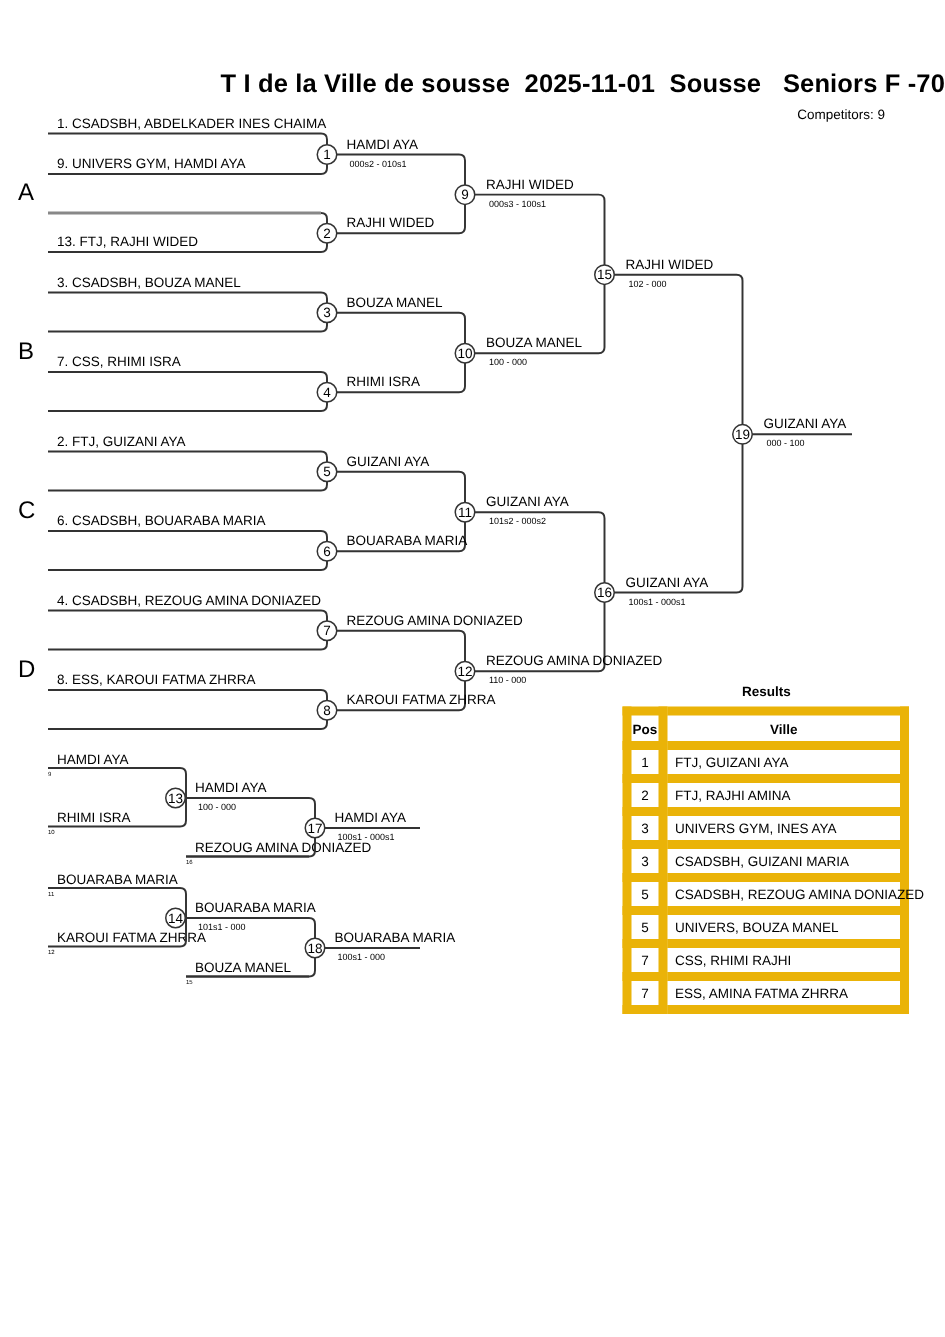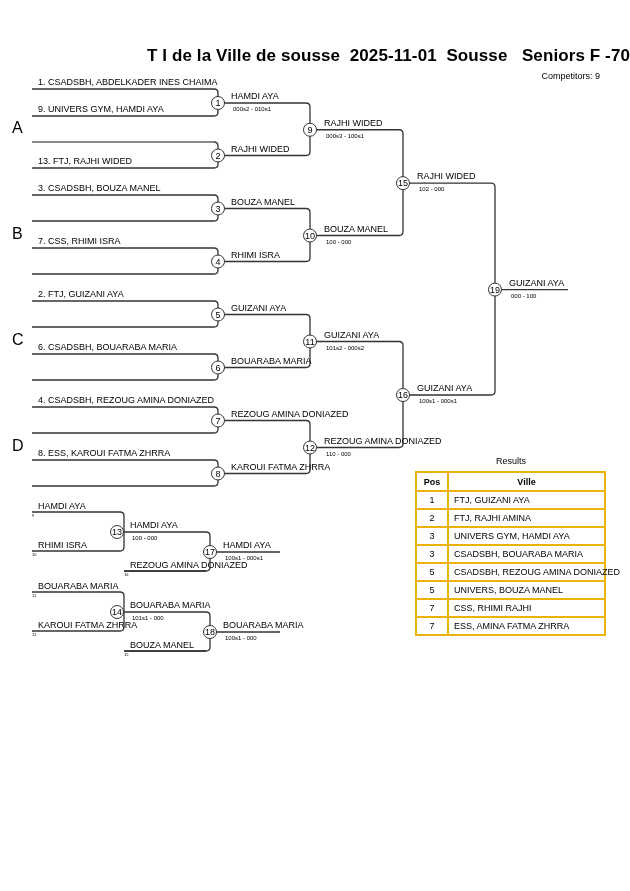--- a/index.html
+++ b/index.html
@@ -1,35 +1,35 @@
 <!DOCTYPE html>
 <html><head>
 <meta charset="utf-8">
 <style>
   html, body { margin: 0; padding: 0; background: #ffffff; }
   body { width: 630px; height: 891px; position: relative; overflow: hidden;
          font-family: "Liberation Sans", sans-serif; color: #000; }
   #title { position: absolute; left: 0; top: 46px; width: 630px; text-align: right;
            font-size: 17px; font-weight: bold; white-space: pre; letter-spacing: 0.1px; }
-  #competitors { position: absolute; right: 30px; top: 71px; font-size: 9px; }
+  #competitors { position: absolute; right: 40px; top: 71px; font-size: 9px; }
   #bracket { position: absolute; left: 0; top: 0; }
   #bracket text { font-family: "Liberation Sans", sans-serif; }
   .lbl { font-size: 9px; fill: #000; }
   .score { font-size: 6px; fill: #000; }
   .tiny { font-size: 4px; fill: #000; }
   .pool { font-size: 16px; fill: #000; }
   .mnum { font-size: 9px; fill: #000; }
   .ln { stroke: #333; stroke-width: 1.3; fill: none; }
   .ln-gray { stroke: #888; stroke-width: 2; fill: none; }
   .circ { stroke: #333; stroke-width: 1; fill: #fff; }
   #results-title { position: absolute; left: 416px; top: 456px; width: 190px;
-                   text-align: center; font-size: 9px; font-weight: normal; }
+                   text-align: center; font-size: 9px; font-weight: bold; }
   #results { position: absolute; left: 415px; top: 471px; width: 191px;
              border-collapse: collapse; font-size: 9px; border: 2px solid #000; }
-  #results th, #results td { border: 2px solid #eab308; height: 16px; padding: 0; }
+  #results th, #results td { border: 6px solid #eab308; height: 16px; padding: 0; }
   #results th { font-weight: bold; height: 17px; }
   #results th.pos { width: 32px; text-align: center; }
   #results td.pos { text-align: center; }
   #results td.name { padding-left: 5px; white-space: nowrap; overflow: visible; max-width: 150px; }
 </style>
 </head>
 <body>
 
 <div id="title">T I de la Ville de sousse  2025-11-01  Sousse   Seniors F -70</div>
 <div id="competitors">Competitors: 9</div>
@@ -187,25 +187,25 @@
       <tr>
         <td class="pos">1</td>
         <td class="name">FTJ, GUIZANI AYA</td>
       </tr>
       <tr>
         <td class="pos">2</td>
         <td class="name">FTJ, RAJHI AMINA</td>
       </tr>
       <tr>
         <td class="pos">3</td>
-        <td class="name">UNIVERS GYM, HAMDI AYA</td>
+        <td class="name">UNIVERS GYM, INES AYA</td>
       </tr>
       <tr>
         <td class="pos">3</td>
-        <td class="name">CSADSBH, BOUARABA MARIA</td>
+        <td class="name">CSADSBH, GUIZANI MARIA</td>
       </tr>
       <tr>
         <td class="pos">5</td>
         <td class="name">CSADSBH, REZOUG AMINA DONIAZED</td>
       </tr>
       <tr>
         <td class="pos">5</td>
         <td class="name">UNIVERS, BOUZA  MANEL</td>
       </tr>
       <tr>

